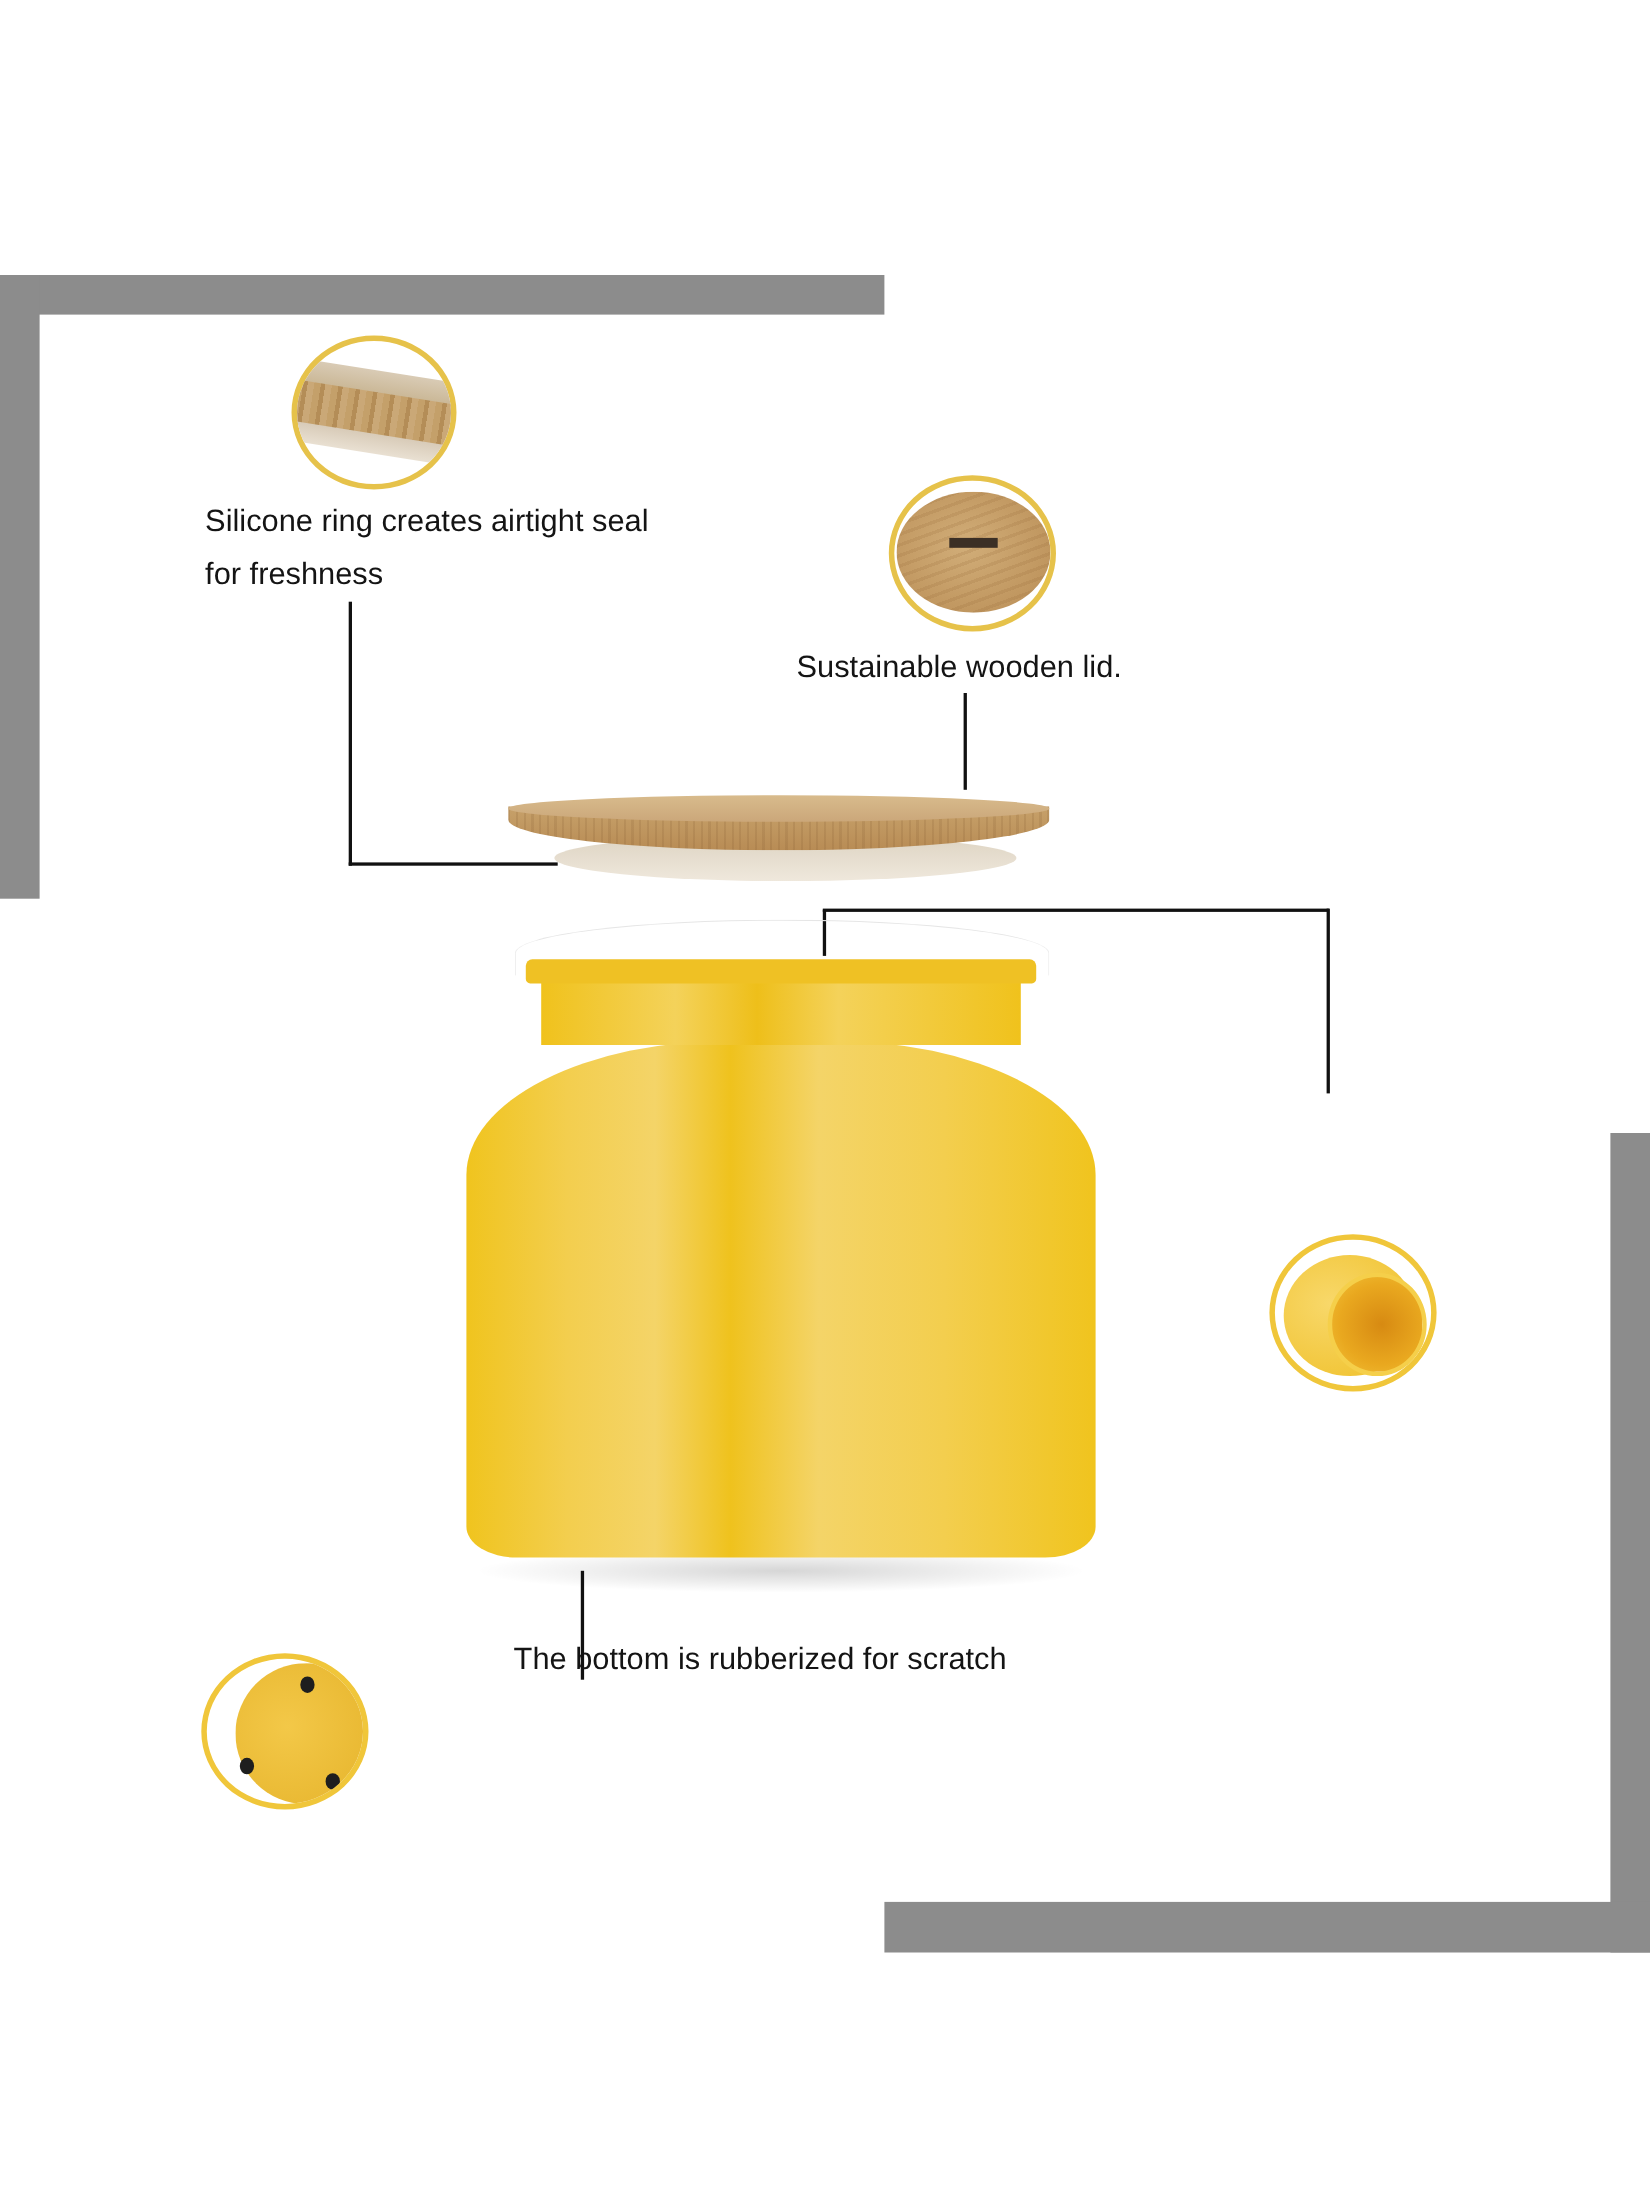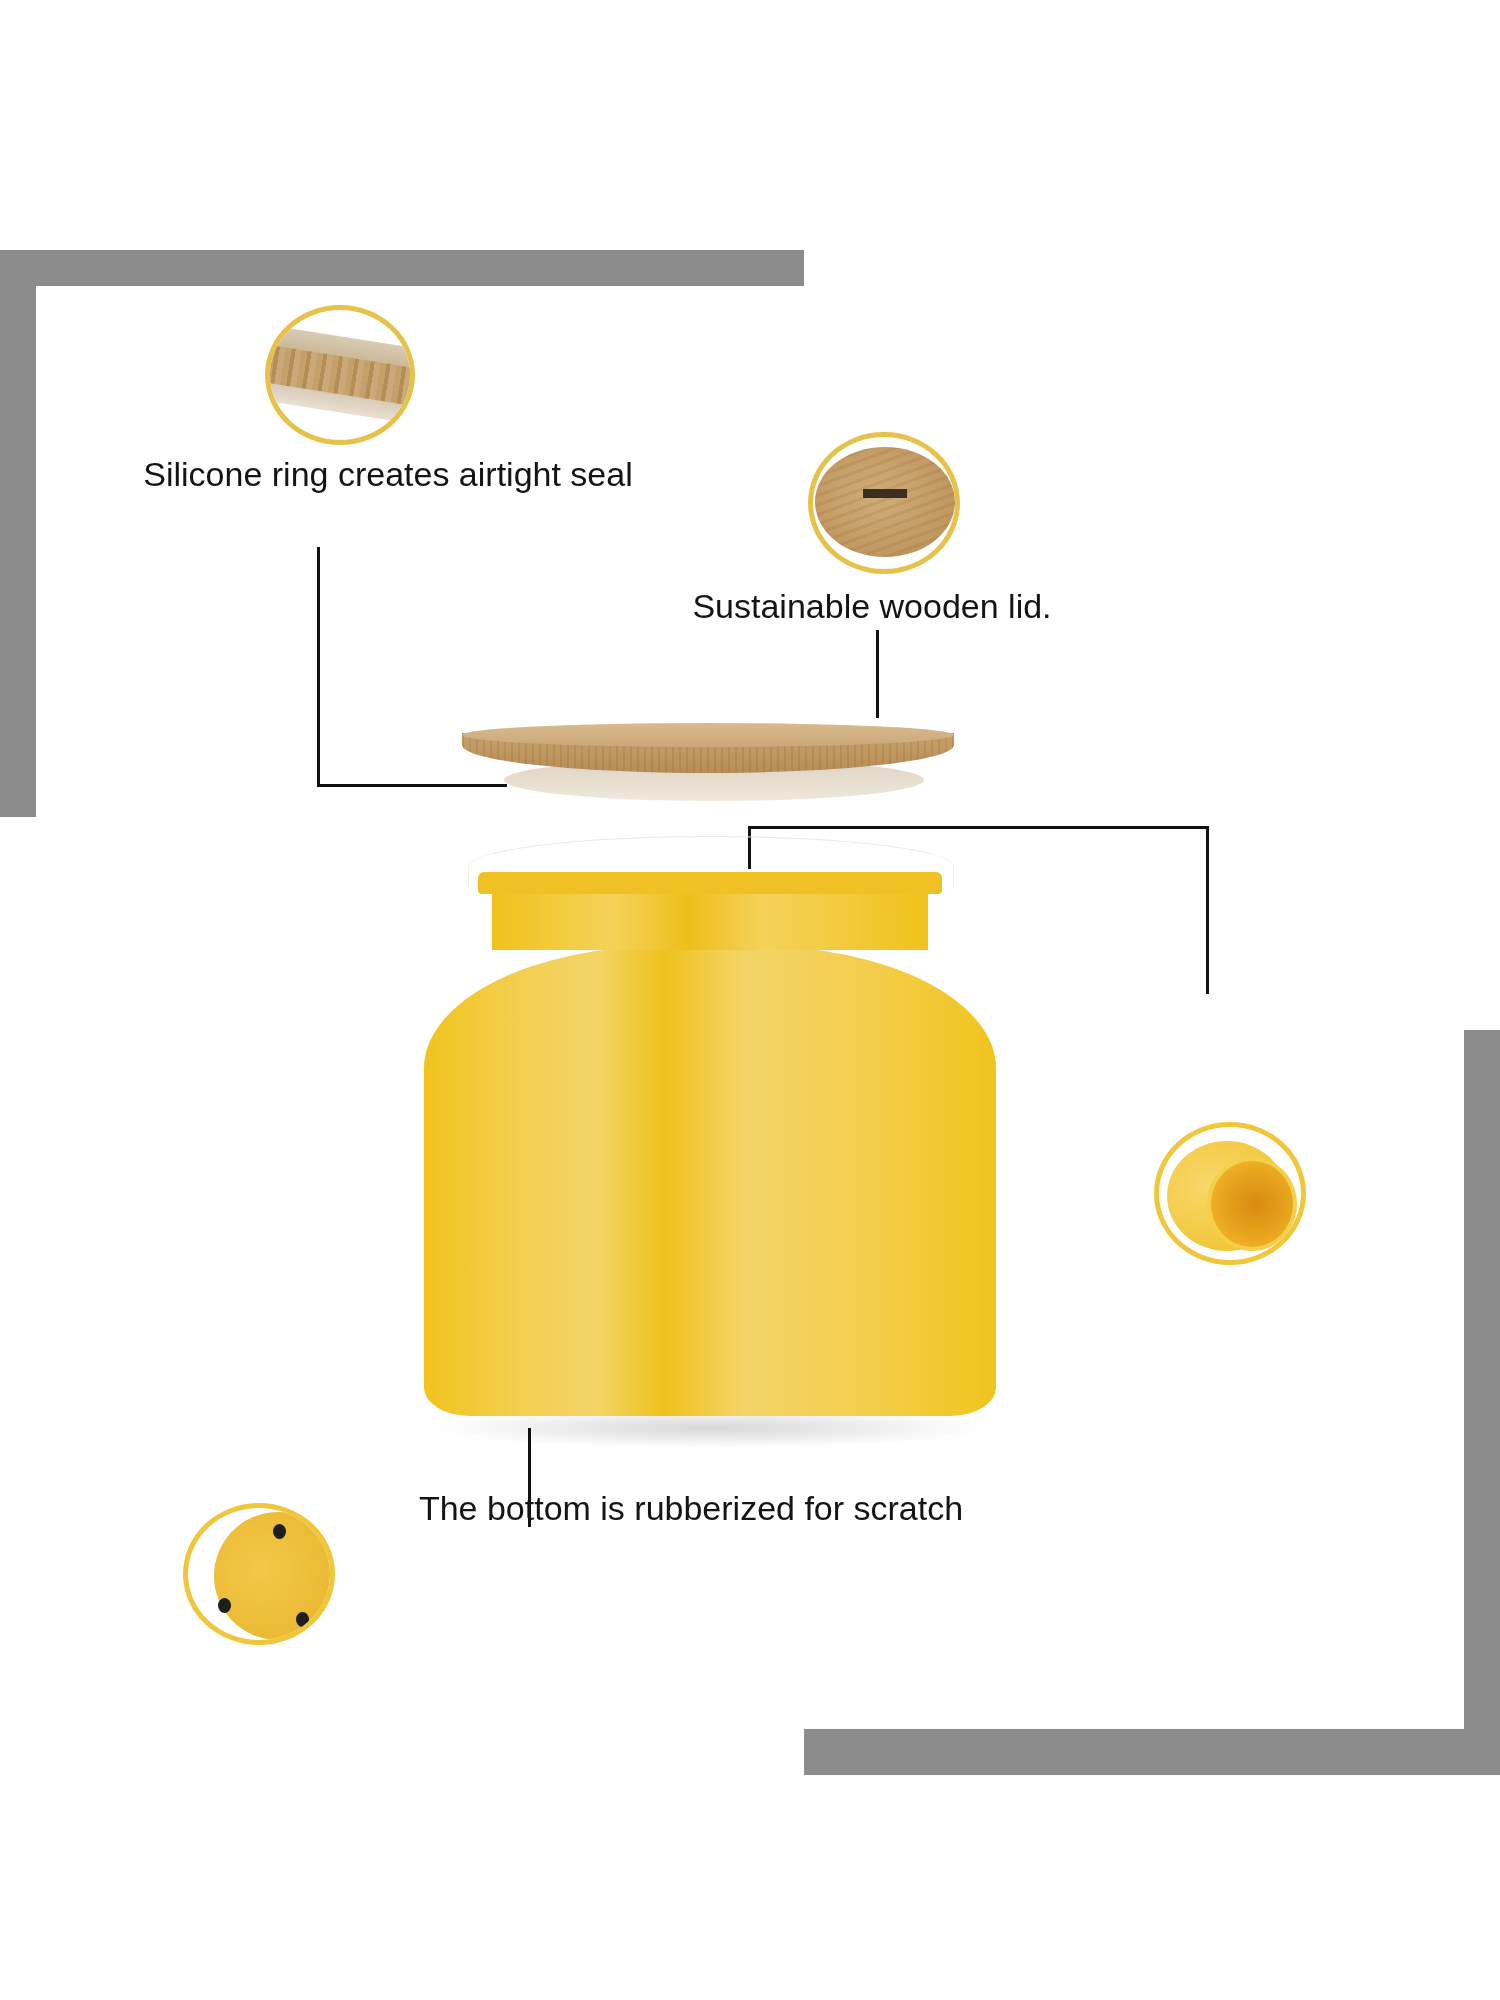--- a/index.html
+++ b/index.html
@@ -6,21 +6,21 @@
   body {
     width: 1500px; height: 2000px; position: relative; overflow: hidden;
     background: #ffffff;
     font-family: "Liberation Sans", "DejaVu Sans", sans-serif;
     color: #111111;
   }
   .abs { position: absolute; }
   .bar { position: absolute; background: #8c8c8c; }
   .line { position: absolute; background: #111111; }
   .caption {
-    position: absolute; font-size: 34px; line-height: 48px;
+    position: absolute; font-size: 28px; line-height: 48px;
     text-align: left; white-space: nowrap; color: #141414;
     transform: translateX(-50%);
   }
   .caption span { display: block; }
 
   
   .inset {
     position: absolute; border-radius: 50%; overflow: hidden;
     box-sizing: border-box;
     background: #ffffff;
@@ -126,20 +126,21 @@
 <div class="bar" style="left:1464px;top:1030px;width:36px;height:745px;"></div>
 <div class="bar" style="left:804px;top:1729px;width:696px;height:46px;"></div>
 
 <div class="inset" id="silicone-inset">
   <div class="plank-top"></div>
   <div class="plank-wood"></div>
   <div class="plank-seal"></div>
 </div>
 <div class="caption" style="left:388px;top:450px;">
   <span>Silicone ring creates airtight seal</span>
+  <span>for freshness</span>
 </div>
 <div class="line" style="left:317px;top:547px;width:3px;height:240px;"></div>
 <div class="line" style="left:317px;top:784px;width:190px;height:3px;"></div>
 
 <div class="inset" id="lid-inset">
   <div class="disc"></div>
   <div class="brand"></div>
 </div>
 <div class="caption" style="left:872px;top:582px;">
   <span>Sustainable wooden lid.</span>

